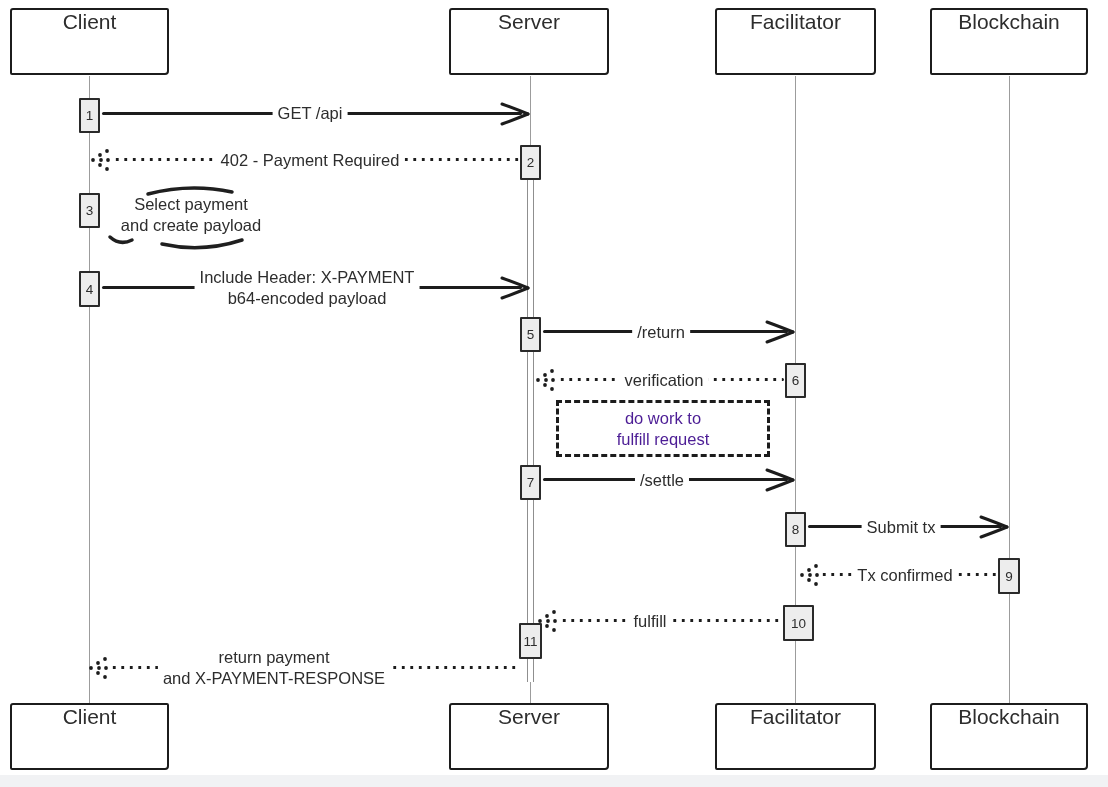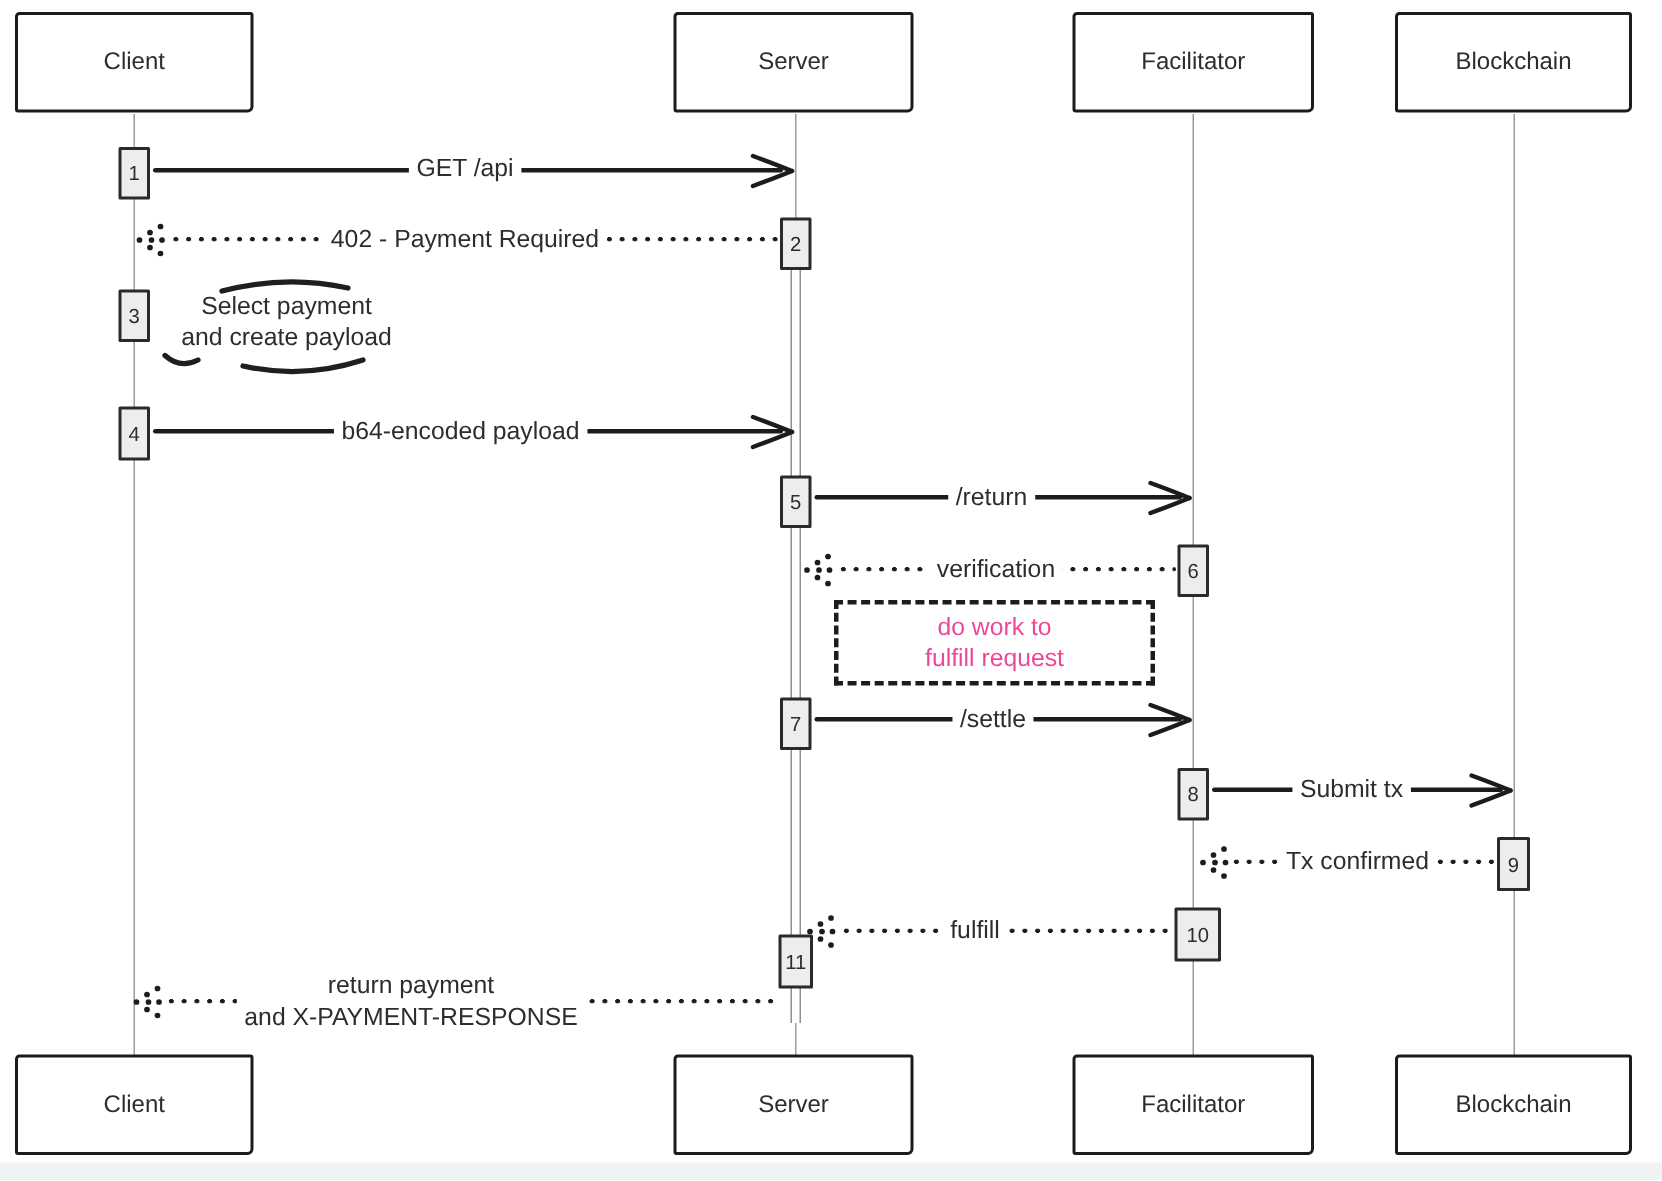--- a/index.html
+++ b/index.html
@@ -2,22 +2,22 @@
 <html><head>
 <meta charset="utf-8">
 <style>
   html,body{margin:0;padding:0;background:#ffffff;}
   .diagram{
     position:relative;width:1108px;height:787px;background:#ffffff;overflow:hidden;
     font-family:"Liberation Sans","DejaVu Sans",sans-serif;color:#2d2d2d;
   }
   .actor-box{
     position:absolute;height:63px;background:#ffffff;border:2.5px solid #1c1c1c;
-    border-radius:3px 2px 4px 2px;display:flex;align-items:center;justify-content:center;
-    font-size:16px;color:#2d2d2d;box-sizing:content-box;z-index:6;
+    border-radius:3px 2px 4px 2px;display:flex;align-items:flex-start;justify-content:center;
+    font-size:21px;color:#2d2d2d;box-sizing:content-box;z-index:6;
   }
   .lifeline{position:absolute;width:1.3px;background:#9c9c9c;top:76px;height:628px;z-index:1;}
   .act-bar{
     position:absolute;width:5px;background:#ffffff;border-left:1.2px solid #8f8f8f;
     border-right:1.2px solid #8f8f8f;z-index:2;
   }
   .act-box{
     position:absolute;background:#ededed;border:2.5px solid #2a2a2a;border-radius:1px;
     display:flex;align-items:center;justify-content:center;font-size:13.5px;color:#2d2d2d;
     box-sizing:border-box;z-index:5;
@@ -32,21 +32,21 @@
   .msg-label{
     position:absolute;transform:translate(-50%,-50%);background:#ffffff;
     padding:0 5px;font-size:16.5px;line-height:21px;text-align:center;
     white-space:nowrap;z-index:5;color:#2d2d2d;
   }
   .msg-label.no-bg{background:transparent;}
   .msg-label span{display:block;}
   .note-box{
     position:absolute;left:556px;top:400px;width:208px;height:51px;background:#ffffff;
     border:3px dashed #1c1c1c;display:flex;flex-direction:column;align-items:center;
-    justify-content:center;font-size:16.5px;line-height:21px;z-index:5;color:#ec4899;
+    justify-content:center;font-size:16.5px;line-height:21px;z-index:5;color:#4c1d95;
   }
   .selfloop{position:absolute;z-index:4;}
   .footer-strip{position:absolute;left:0;top:775px;width:1108px;height:12px;background:#f1f2f4;z-index:7;}
 </style>
 </head>
 <body>
 
 <div class="diagram">
 
   <div class="lifeline" style="left:89px"></div>
@@ -210,20 +210,21 @@
       <span>11</span>
     </div>
 
   <div class="msg-label" style="left:310px;top:113px">GET /api</div>
   <div class="msg-label" style="left:310px;top:160px">402 - Payment Required</div>
   <div class="msg-label no-bg" style="left:191px;top:215px">
     <span>Select payment</span>
     <span>and create payload</span>
   </div>
   <div class="msg-label" style="left:307px;top:288px">
+    <span>Include Header: X-PAYMENT</span>
     <span>b64-encoded payload</span>
   </div>
   <div class="msg-label" style="left:661px;top:332px">/return</div>
   <div class="msg-label" style="left:664px;top:380px">verification</div>
   <div class="msg-label" style="left:662px;top:480px">/settle</div>
   <div class="msg-label" style="left:901px;top:527px">Submit tx</div>
   <div class="msg-label" style="left:905px;top:575px">Tx confirmed</div>
   <div class="msg-label" style="left:650px;top:621px">fulfill</div>
   <div class="msg-label" style="left:274px;top:668px">
     <span>return payment</span>

